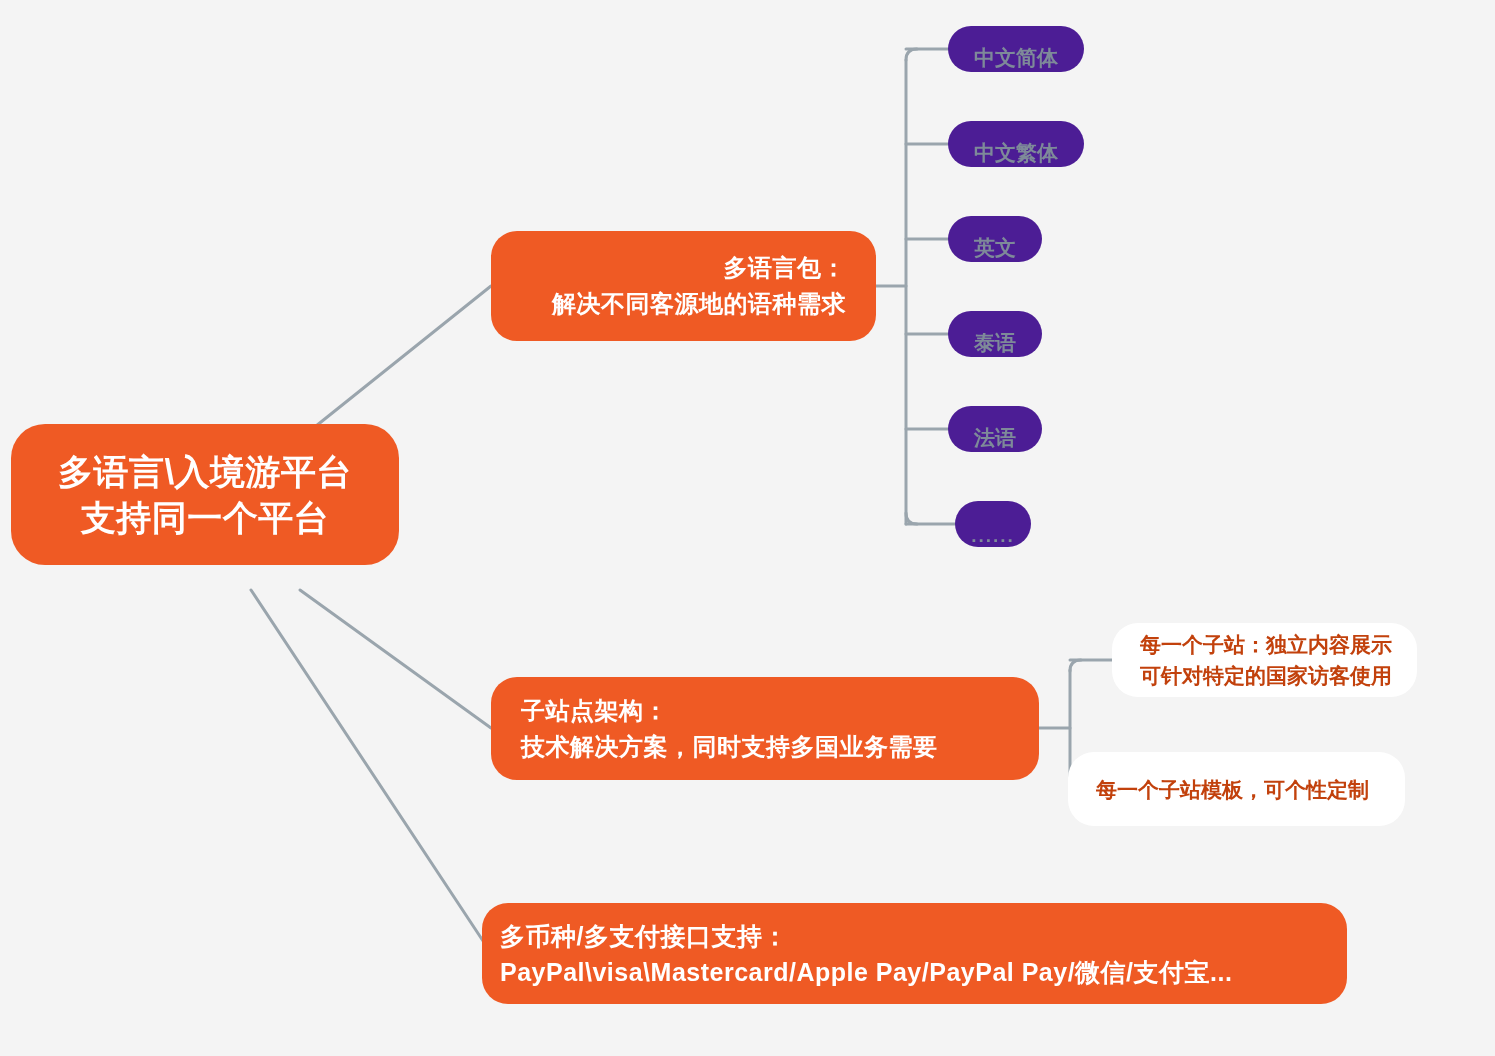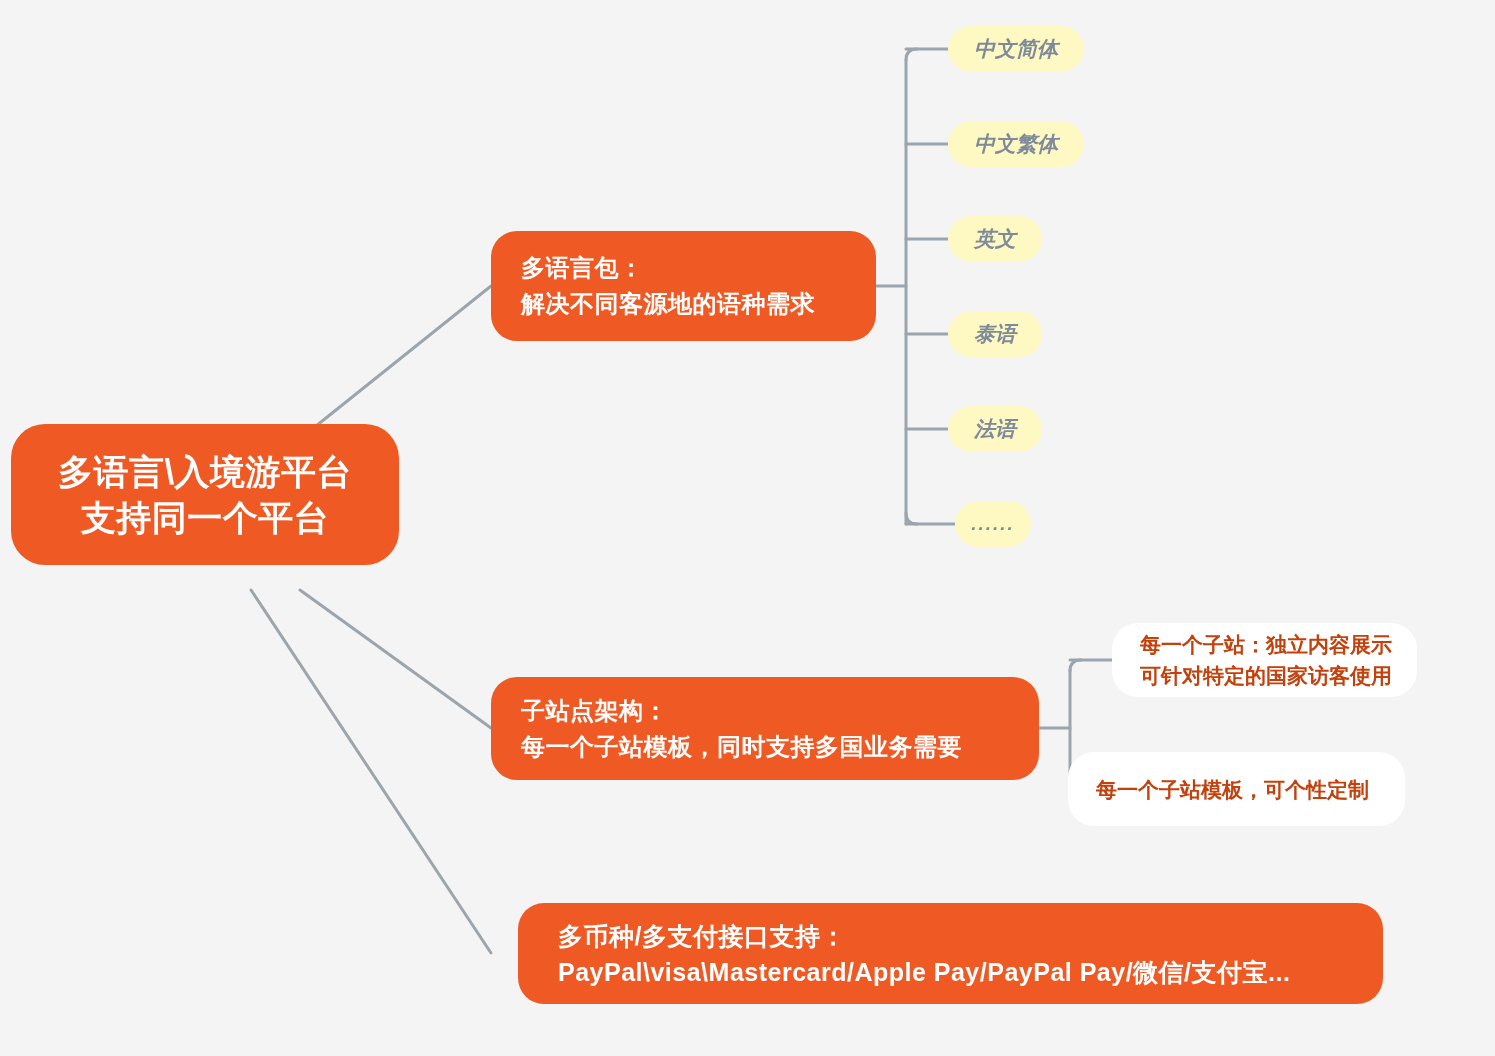--- a/index.html
+++ b/index.html
@@ -62,55 +62,55 @@
 
   #branch-lang {
     left: 491px;
     top: 231px;
     width: 385px;
     height: 110px;
     border-radius: 26px;
     padding: 0 30px;
     font-size: 24px;
     line-height: 36px;
+    text-align: right;
   }
 
   #branch-subsite {
     left: 491px;
     top: 677px;
     width: 548px;
     height: 103px;
     border-radius: 26px;
     padding: 8px 30px;
     font-size: 24px;
     line-height: 36px;
   }
 
   #branch-payment {
-    left: 518px;
+    left: 482px;
     top: 903px;
     width: 865px;
     height: 101px;
     border-radius: 26px;
-    padding: 0 40px;
+    padding: 0 18px;
     font-size: 25px;
     line-height: 36px;
   }
 
   
   .pill {
-    background: #fef9c3;
+    background: #4c1d95;
     color: #7e8a99;
     font-size: 21px;
     font-weight: bold;
     border-radius: 24px;
     align-items: center;
-    justify-content: center;
+    justify-content: flex-end;
     text-align: center;
-    font-style: italic;
   }
   .pill.dots {
     letter-spacing: 2px;
     font-size: 19px;
   }
 
   
   .card {
     background: #ffffff;
     color: #c2410c;
@@ -184,21 +184,21 @@
   </div>
   <div class="node pill" style="left:948px; top:406px; width:94px; height:46px;">
     <span>法语</span>
   </div>
   <div class="node pill dots" style="left:955px; top:501px; width:76px; height:46px;">
     <span>......</span>
   </div>
 
   <div class="node orange" id="branch-subsite">
     <div class="line">子站点架构：</div>
-    <div class="line">每一个子站模板，同时支持多国业务需要</div>
+    <div class="line">技术解决方案，同时支持多国业务需要</div>
   </div>
 
   <div class="node card" style="left:1112px; top:623px; width:305px; height:74px;">
     <div class="line">每一个子站：独立内容展示</div>
     <div class="line">可针对特定的国家访客使用</div>
   </div>
   <div class="node card" style="left:1068px; top:752px; width:337px; height:74px;">
     <div class="line">每一个子站模板，可个性定制</div>
   </div>
 

